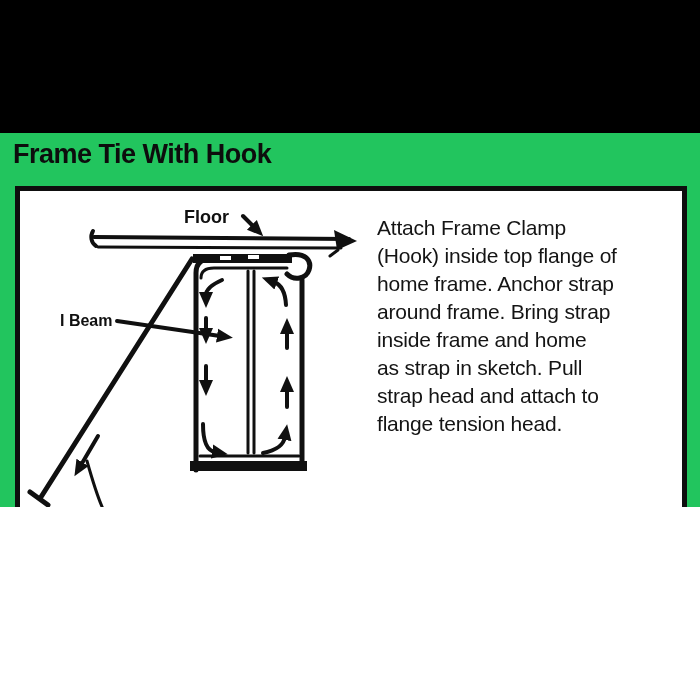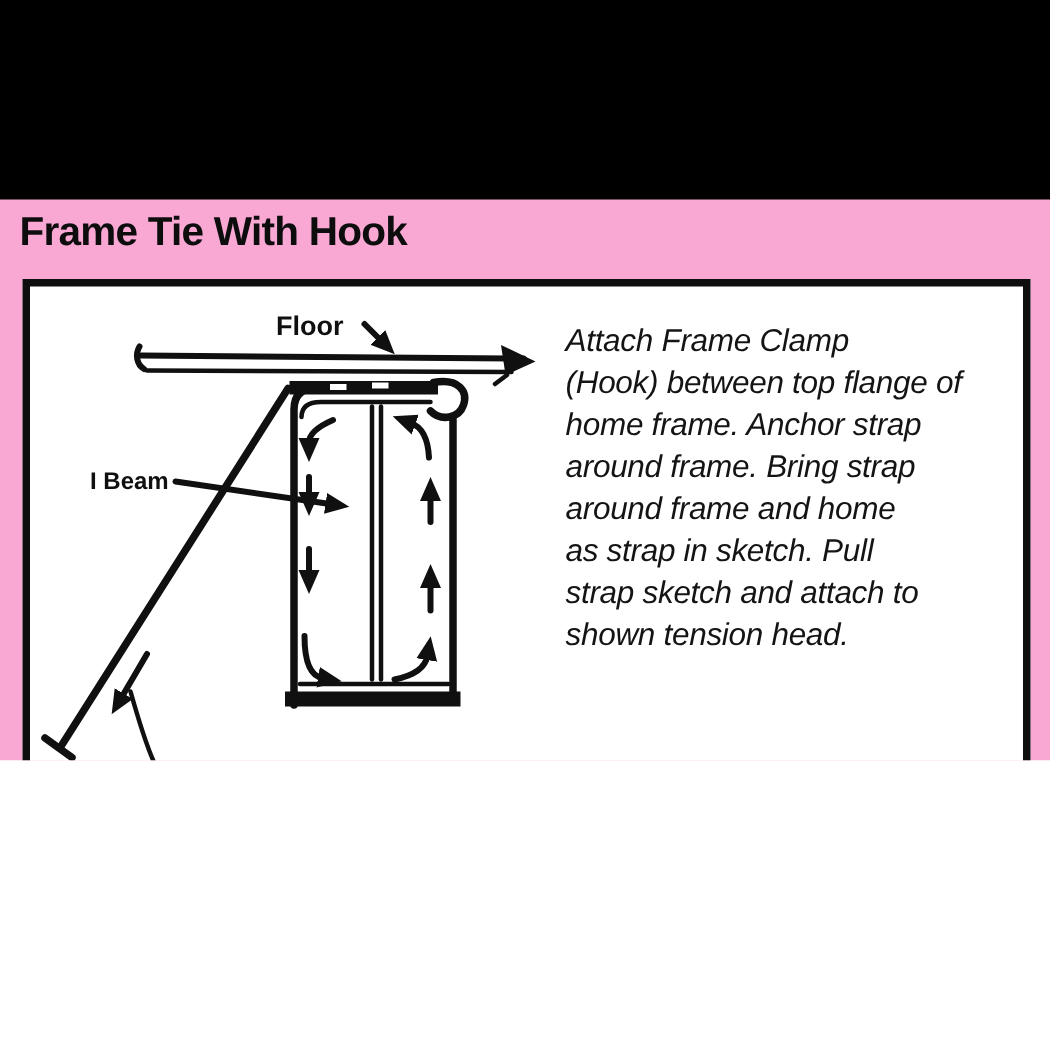--- a/index.html
+++ b/index.html
@@ -1,19 +1,19 @@
 <!DOCTYPE html>
 <html><head>
 <meta charset="utf-8">
 <style>
   html,body{margin:0;padding:0;background:#ffffff;}
   .screen{
     position:relative;
     width:700px;height:507px;
-    background:#f9a8d4;
+    background:#22c55e;
     overflow:hidden;
     font-family:"Liberation Sans", sans-serif;
   }
   .band{position:absolute;left:0;width:700px;background:#000000;}
   .band-top{top:0;height:133px;}
   .band-bottom{top:562px;height:138px;}
   .page-title{
     position:absolute;left:13px;top:139px;
     font-size:27px;font-weight:700;letter-spacing:-0.5px;
     color:#0d0d0d;white-space:nowrap;
@@ -37,21 +37,21 @@
   .caption-panel{
     position:absolute;left:377px;top:212px;width:306px;
     color:#141414;
   }
   .caption-heading{
     font-size:24px;font-weight:700;line-height:33px;letter-spacing:-0.3px;
     white-space:nowrap;
   }
   .caption-body{
     font-size:21px;font-weight:400;line-height:28px;letter-spacing:-0.2px;
-    margin-top:2px;white-space:nowrap;font-style:italic;
+    margin-top:2px;white-space:nowrap;
   }
 </style>
 </head>
 <body>
 
 <div class="screen">
 
   <div class="band band-top"></div>
 
   <div class="page-title">Frame Tie With Hook</div>
@@ -109,25 +109,25 @@
       <path d="M30,492 L48,505" stroke-width="5"></path>
       <path d="M98,436 L81,465" stroke-width="4" marker-end="url(#ah)"></path>
       <path d="M87,461 Q98,500 105,513 L122,519" stroke-width="3"></path>
     </g>
     <text x="127" y="531" font-size="16">To Anchor</text>
   </svg>
 
   <div class="caption-panel">
     <div class="caption-body">
       <div>Attach Frame Clamp</div>
-      <div>(Hook) between top flange of</div>
+      <div>(Hook) inside top flange of</div>
       <div>home frame. Anchor strap</div>
       <div>around frame. Bring strap</div>
-      <div>around frame and home</div>
+      <div>inside frame and home</div>
       <div>as strap in sketch. Pull</div>
-      <div>strap sketch and attach to</div>
-      <div>shown tension head.</div>
+      <div>strap head and attach to</div>
+      <div>flange tension head.</div>
     </div>
   </div>
 
   <div class="band band-bottom"></div>
 
 </div>
 
 </body></html>

